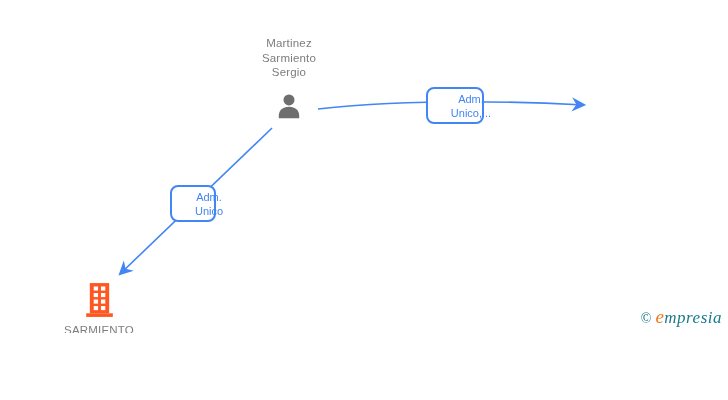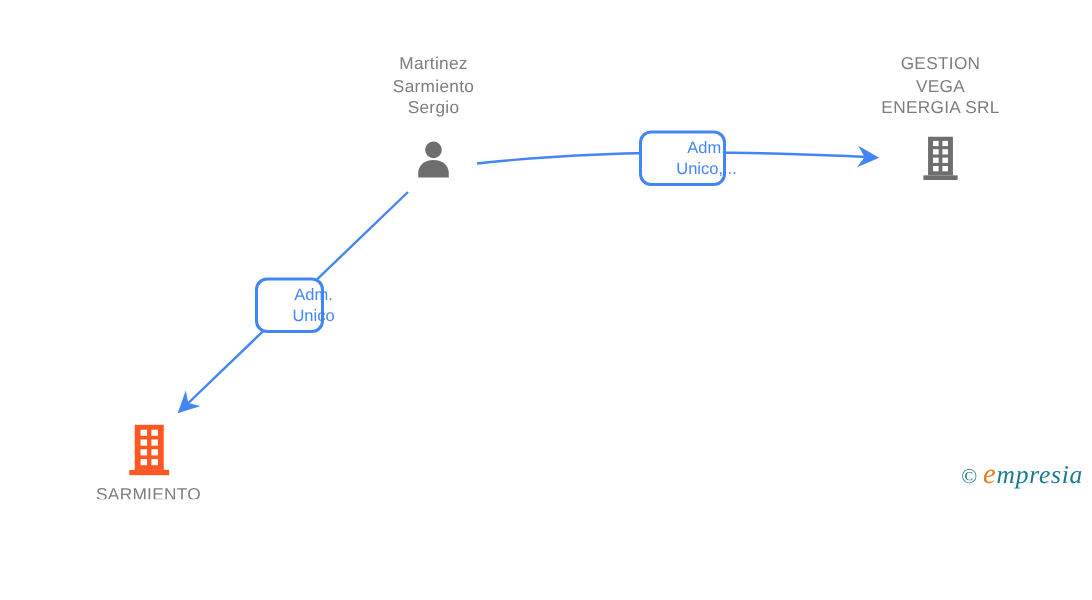--- a/index.html
+++ b/index.html
@@ -73,39 +73,20 @@
   <div class="node person-node">
     <div class="node-label above">Martinez
 Sarmiento
 Sergio</div>
     <svg width="26" height="30" viewBox="0 0 24 24" class="icon-gray" xmlns="http://www.w3.org/2000/svg">
       <circle cx="12" cy="6.4" r="5.1"></circle>
       <path d="M12,12.6 C6.2,12.6 2.6,16.2 2.6,20.6 L2.6,23.4 L21.4,23.4 L21.4,20.6 C21.4,16.2 17.8,12.6 12,12.6 Z"></path>
     </svg>
   </div>
 
-  <div class="node company-right-node">
-    <div class="node-label above">GESTION
-VEGA
-ENERGIA SRL</div>
-    <svg width="26" height="29" viewBox="0 0 24 28" class="icon-gray" xmlns="http://www.w3.org/2000/svg">
-      <rect x="4" y="0" width="16" height="25"></rect>
-      <rect x="1" y="25" width="22" height="3"></rect>
-      <g fill="#ffffff">
-        <rect x="7.2" y="2.8" width="3.6" height="3.4"></rect>
-          <rect x="13.2" y="2.8" width="3.6" height="3.4"></rect>
-        <rect x="7.2" y="8.2" width="3.6" height="3.4"></rect>
-          <rect x="13.2" y="8.2" width="3.6" height="3.4"></rect>
-        <rect x="7.2" y="13.6" width="3.6" height="3.4"></rect>
-          <rect x="13.2" y="13.6" width="3.6" height="3.4"></rect>
-        <rect x="7.2" y="19" width="3.6" height="3.4"></rect>
-          <rect x="13.2" y="19" width="3.6" height="3.4"></rect>
-      </g>
-    </svg>
-  </div>
 
   <div class="node company-left-node">
     <svg width="29" height="34" viewBox="0 0 24 28" class="icon-orange" xmlns="http://www.w3.org/2000/svg">
       <rect x="4" y="0" width="16" height="25"></rect>
       <rect x="1" y="25" width="22" height="3"></rect>
       <g fill="#ffffff">
         <rect x="7.2" y="2.8" width="3.6" height="3.4"></rect>
           <rect x="13.2" y="2.8" width="3.6" height="3.4"></rect>
         <rect x="7.2" y="8.2" width="3.6" height="3.4"></rect>
           <rect x="13.2" y="8.2" width="3.6" height="3.4"></rect>

